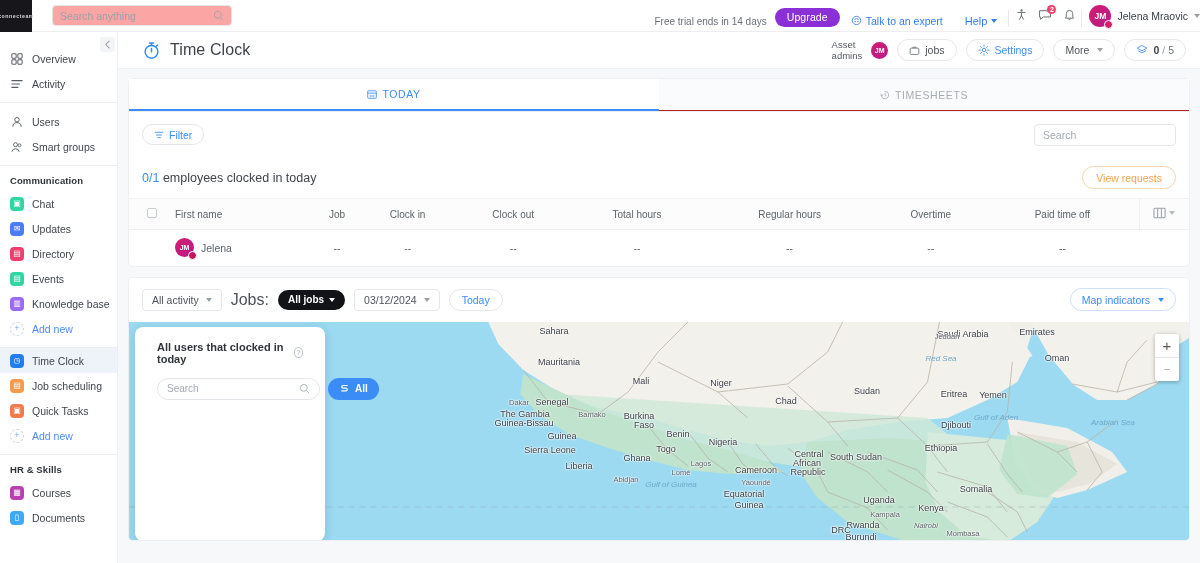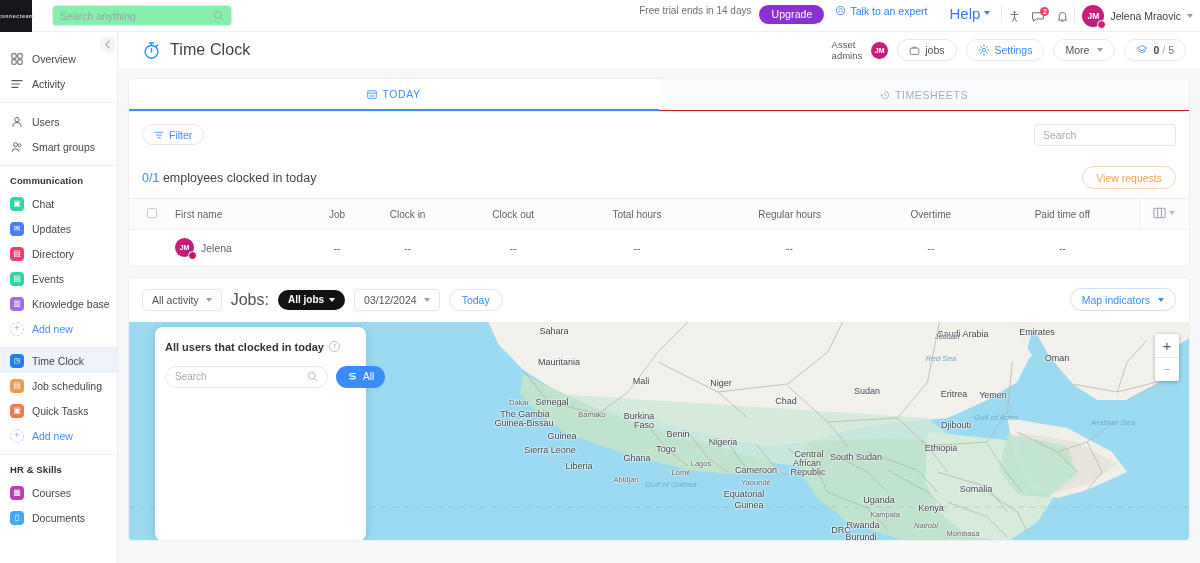--- a/index.html
+++ b/index.html
@@ -25,46 +25,46 @@
     flex: 0 0 32px;
   }
   .logo-text {
     color: #d8d8dc; font-size: 5px; letter-spacing: .5px;
     font-weight: 700; transform: scaleX(1.05);
   }
   .global-search {
     margin-left: 20px; width: 180px; height: 21px;
     border: 1px solid #e3e6ea; border-radius: 4px;
     display: flex; align-items: center; padding: 0 7px;
-    background: #86efac;
+    background: #fca5a5;
   }
   .global-search input {
     border: none; outline: none; flex: 1; font-size: 10.5px;
     color: #44474d; font-family: "Liberation Sans", sans-serif;
     background: transparent;
   }
   .global-search input::placeholder { color: #9aa0a8; }
   .topbar-right {
-    margin-left: auto; display: flex; align-items: flex-start; height: 22px;
-    padding-right: 7px; gap: 0px;
+    margin-left: auto; display: flex; align-items: flex-end; height: 22px;
+    gap: 0px;
   }
   .trial-text { font-size: 10px; color: #6a7077; margin-right: 8px; }
   .upgrade-btn {
     background: #8b2fd6; color: #fff; font-size: 10.5px;
     border-radius: 11px; padding: 3px 12px 4px; border: none;
     cursor: pointer; font-family: "Liberation Sans", sans-serif;
     letter-spacing: .1px;
   }
   .topbar-link {
     font-size: 10.5px; color: #2f7df6; display: flex; align-items: center;
     gap: 4px; margin: 0 11px; cursor: pointer; white-space: nowrap;
   }
   .divider-v { width: 1px; height: 17px; background: #e7e9ec; }
   .help-link {
-    font-size: 15px; color: #2f7df6; display: flex; align-items: center;
+    font-size: 11px; color: #2f7df6; display: flex; align-items: center;
     gap: 4px; margin: 0 11px; cursor: pointer;
   }
   .icon-btn {
     width: 24px; height: 24px; display: flex; align-items: center;
     justify-content: center; cursor: pointer; position: relative;
   }
   .badge {
     position: absolute; top: 2px; right: 1px; background: #f1416c;
     color: #fff; font-size: 7px; line-height: 9px; min-width: 9px;
     height: 9px; border-radius: 5px; text-align: center; font-weight: 700;
@@ -261,23 +261,23 @@
   }
   .caret { border-left: 3.5px solid transparent; border-right: 3.5px solid transparent;
            border-top: 4px solid currentColor; display:inline-block; }
 
   .map-viewport {
     position: relative; height: 220px; overflow: hidden; background: #9fdcf0;
   }
   .map-svg { position: absolute; inset: 0; width: 100%; height: 100%; display:block;}
 
   .map-panel {
-    position: absolute; left: 26px; top: 5px; width: 211px; height: 214px;
+    position: absolute; left: 6px; top: 5px; width: 190px; height: 214px;
     background: #fff; border-radius: 8px; box-shadow: 0 2px 10px rgba(25,40,70,.16);
-    padding: 14px 10px 0; z-index: 10;
+    padding: 14px 22px 0; z-index: 10;
   }
   .panel-title {
     font-size: 11px; font-weight: 700; color: #2f343a; display: flex;
     align-items: center; gap: 5px;
   }
   .q-circle {
     width: 11px; height: 11px; border-radius: 50%; border: 1px solid #b9bfc7;
     color: #aab0b8; font-size: 7.5px; display: flex; align-items: center;
     justify-content: center; font-weight: 400;
   }
@@ -287,21 +287,21 @@
     display: flex; align-items: center; padding: 0 9px;
   }
   .panel-search input {
     border: none; outline: none; flex: 1; font-size: 10px; color: #44474d;
     font-family: "Liberation Sans", sans-serif; background: transparent;
   }
   .panel-search input::placeholder { color: #a3a9b1; }
   .all-btn {
     height: 22px; background: #3b8cf6; border-radius: 11px; color: #fff;
     display: flex; align-items: center; gap: 5px; padding: 0 11px;
-    font-size: 10px; font-weight: 400; cursor: pointer;
+    font-size: 10px; font-weight: 700; cursor: pointer;
   }
   .empty-wrap {
     margin-top: 22px; display: flex; flex-direction: column; align-items: center;
     text-align: center;
   }
   .empty-title { font-size: 11px; font-weight: 700; color: #3a3f46; margin-top: 8px; }
   .empty-sub { font-size: 9.5px; color: #70767e; line-height: 13px; margin-top: 3px; width: 172px; }
 
   .zoom-ctrl {
     position: absolute; right: 10px; top: 12px; width: 24px;

